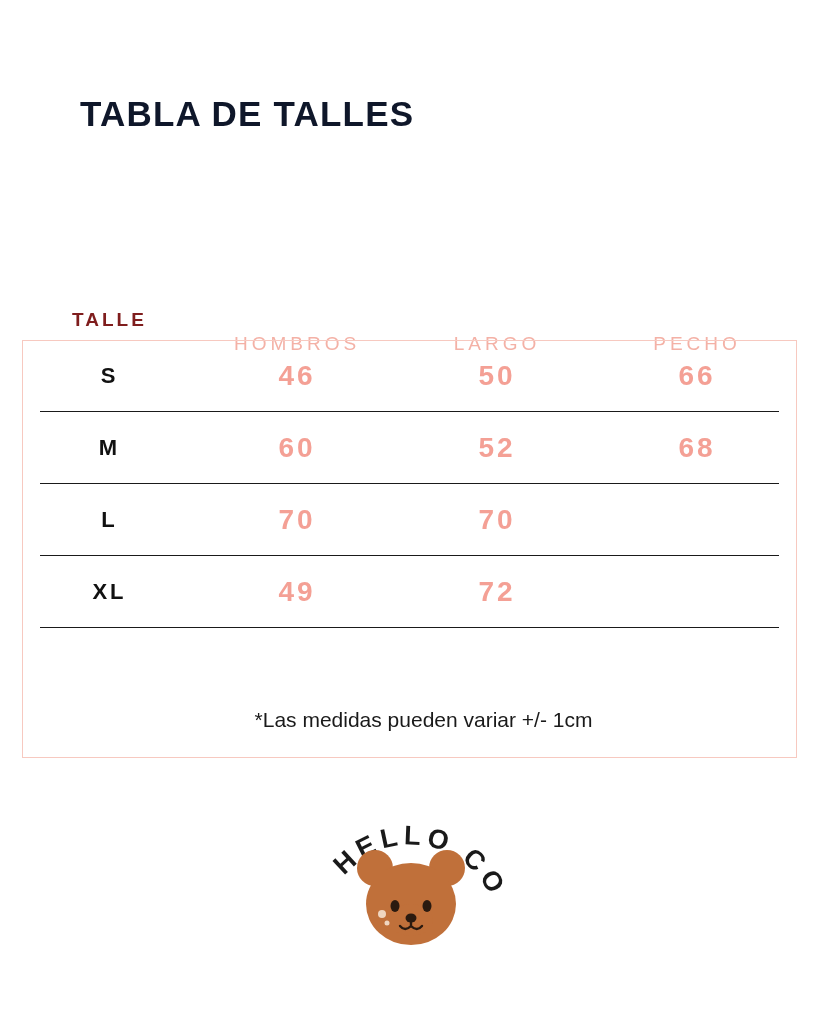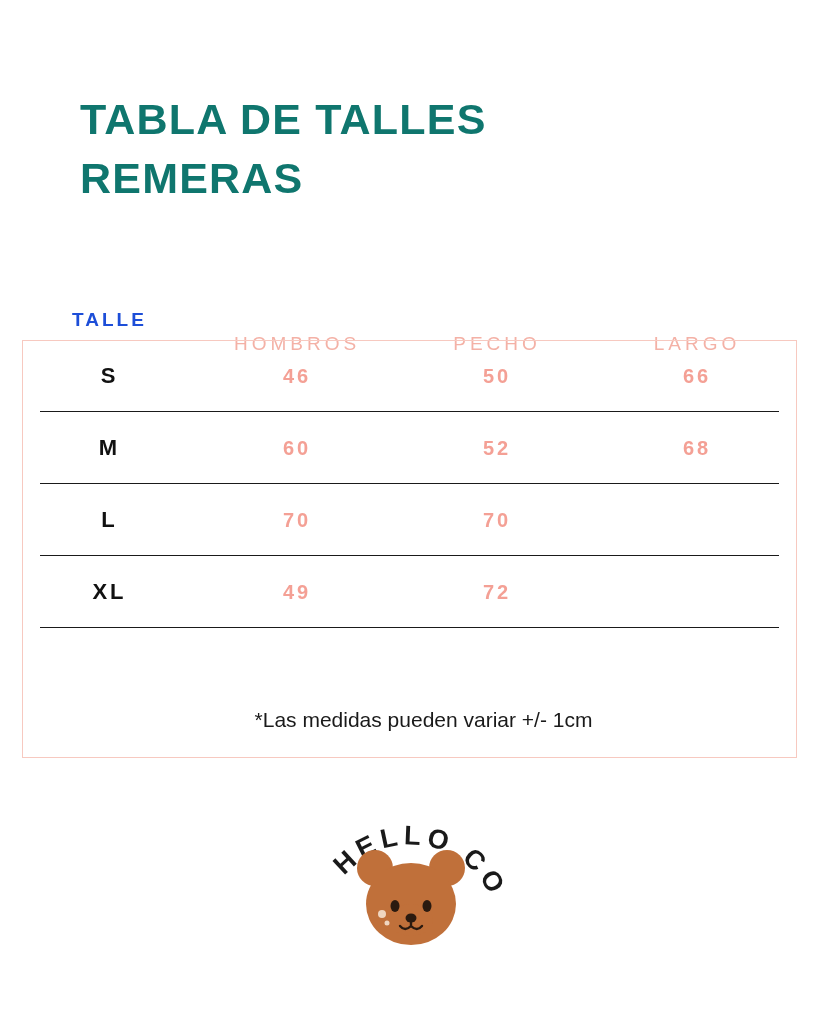--- a/index.html
+++ b/index.html
@@ -23,22 +23,22 @@
   }
 
   
   .title-block {
     position: absolute;
     left: 80px;
     top: 90px;
     width: 600px;
   }
   .title-line {
-    color: #0f766e;
-    font-size: 43px;
+    color: #0f172a;
+    font-size: 35px;
     font-weight: bold;
     letter-spacing: 1.2px;
     line-height: 1.38;
     font-family: "Liberation Sans", sans-serif;
   }
 
   
   .head-row {
     position: absolute;
     left: 22px;
@@ -51,21 +51,21 @@
     width: 175px;
     text-align: center;
     box-sizing: border-box;
   }
   .col-val {
     width: 200px;
     text-align: center;
     box-sizing: border-box;
   }
   .head-talle {
-    color: #1d4ed8;
+    color: #7f1d1d;
     font-size: 19px;
     font-weight: bold;
     letter-spacing: 3px;
   }
   .head-val {
     color: #f4b1a6;
     font-size: 19px;
     font-weight: normal;
     letter-spacing: 4px;
     margin-top: 48px;
@@ -109,21 +109,21 @@
     color: #111111;
     font-size: 22px;
     font-weight: bold;
     letter-spacing: 3px;
     box-sizing: border-box;
   }
   .cell-val {
     width: 200px;
     text-align: center;
     color: #f4a095;
-    font-size: 20px;
+    font-size: 28px;
     font-weight: bold;
     letter-spacing: 3px;
     box-sizing: border-box;
   }
 
   .note {
     position: absolute;
     left: 22px;
     top: 708px;
     width: 803px;
@@ -143,28 +143,27 @@
   }
   .logo svg { display: block; }
 </style>
 </head>
 <body>
 
 <div class="page">
 
   <div class="title-block">
     <div class="title-line">TABLA DE TALLES</div>
-    <div class="title-line">REMERAS</div>
   </div>
 
   <div class="head-row">
     <div class="col-talle head-talle">TALLE</div>
     <div class="col-val head-val">HOMBROS</div>
+    <div class="col-val head-val">LARGO</div>
     <div class="col-val head-val">PECHO</div>
-    <div class="col-val head-val">LARGO</div>
   </div>
 
   <div class="table-box"></div>
 
   <div class="rows">
 
     <div class="row">
       <div class="cell-size">S</div>
       <div class="cell-val">46</div>
       <div class="cell-val">50</div>

